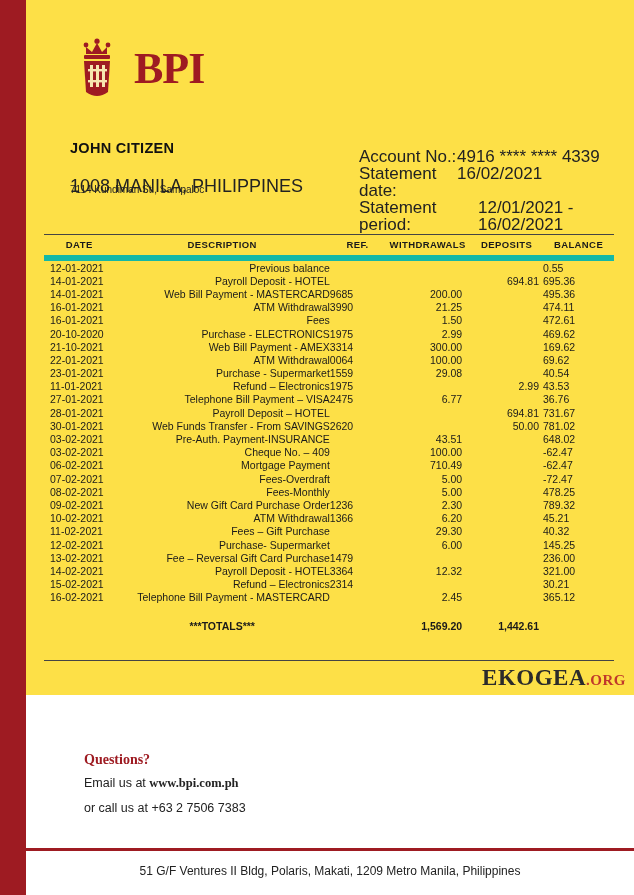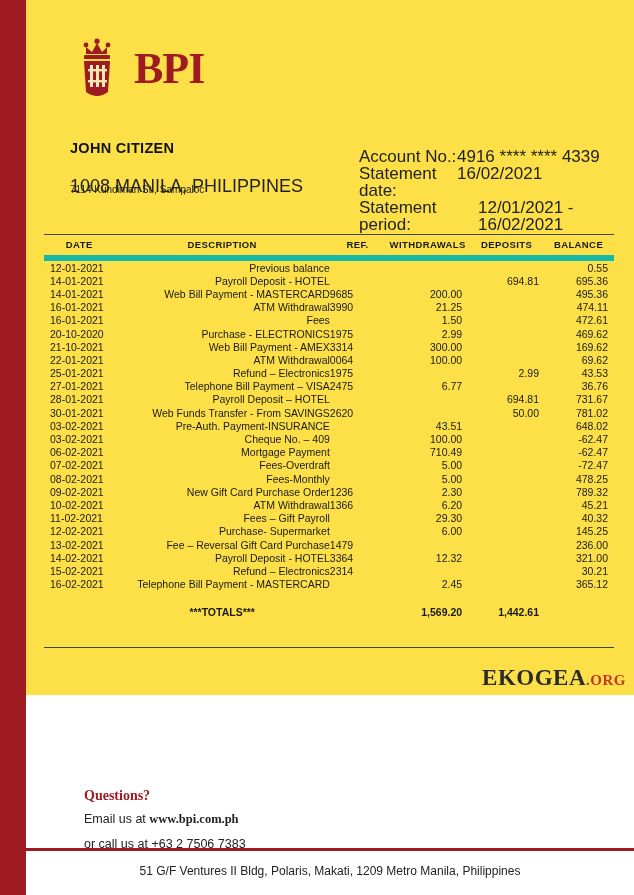--- a/index.html
+++ b/index.html
@@ -138,42 +138,41 @@
   }
   table.stmt td {
     padding: 0.6px 0;
     white-space: nowrap;
   }
   .c-date { width: 66px; text-align: left; padding-left: 6px !important; }
   .c-desc { width: 214px; text-align: right; padding-left: 4px !important; }
   .c-ref  { width: 60px; text-align: left; }
   .c-wdl  { width: 78px; text-align: right; padding-right: 8px !important; }
   .c-dep  { width: 72px; text-align: right; padding-right: 4px !important; }
-  .c-bal  { width: 68px; text-align: right; padding-right: 6px !important; }
+  .c-bal  { width: 68px; padding-right: 6px !important; }
   th.c-date { text-align: center; padding-left: 0 !important;}
   th.c-desc { text-align: center; padding-left: 0 !important;}
   th.c-ref  { text-align: center; }
   th.c-wdl  { text-align: center; padding-right: 0 !important;}
   th.c-dep  { text-align: center; padding-right: 0 !important;}
   th.c-bal  { text-align: center; padding-right: 0 !important;}
   tr.spacer td { height: 14px; }
   tr.totals td {
     font-weight: bold;
     font-size: 10.5px;
   }
   tr.totals .c-desc {
     text-align: center;
     padding-left: 0 !important;
   }
   
   .questions {
     position: absolute;
     left: 58px;
     top: 752px;
-    margin-top: 36px;
   }
   .q-title {
     font-family: "Liberation Serif", serif;
     font-size: 14px;
     font-weight: bold;
     color: #9e1b22;
   }
   .q-line1 {
     margin-top: 8px;
     font-size: 12.5px;
@@ -343,21 +342,29 @@
             </tr>
             <tr>
               <td class="c-date">22-01-2021</td>
               <td class="c-desc">ATM Withdrawal</td>
               <td class="c-ref">0064</td>
               <td class="c-wdl">100.00</td>
               <td class="c-dep"></td>
               <td class="c-bal">69.62</td>
             </tr>
             <tr>
-              <td class="c-date">25-01-2021</td>
+              <td class="c-date">23-01-2021</td>
+              <td class="c-desc">Purchase - Supermarket</td>
+              <td class="c-ref">1559</td>
+              <td class="c-wdl">29.08</td>
+              <td class="c-dep"></td>
+              <td class="c-bal">40.54</td>
+            </tr>
+            <tr>
+              <td class="c-date">11-01-2021</td>
               <td class="c-desc">Refund – Electronics</td>
               <td class="c-ref">1975</td>
               <td class="c-wdl"></td>
               <td class="c-dep">2.99</td>
               <td class="c-bal">43.53</td>
             </tr>
             <tr>
               <td class="c-date">27-01-2021</td>
               <td class="c-desc">Telephone Bill Payment – VISA</td>
               <td class="c-ref">2475</td>
@@ -432,21 +439,21 @@
             <tr>
               <td class="c-date">10-02-2021</td>
               <td class="c-desc">ATM Withdrawal</td>
               <td class="c-ref">1366</td>
               <td class="c-wdl">6.20</td>
               <td class="c-dep"></td>
               <td class="c-bal">45.21</td>
             </tr>
             <tr>
               <td class="c-date">11-02-2021</td>
-              <td class="c-desc">Fees – Gift Payroll</td>
+              <td class="c-desc">Fees – Gift Purchase</td>
               <td class="c-ref"></td>
               <td class="c-wdl">29.30</td>
               <td class="c-dep"></td>
               <td class="c-bal">40.32</td>
             </tr>
             <tr>
               <td class="c-date">12-02-2021</td>
               <td class="c-desc">Purchase- Supermarket</td>
               <td class="c-ref"></td>
               <td class="c-wdl">6.00</td>

